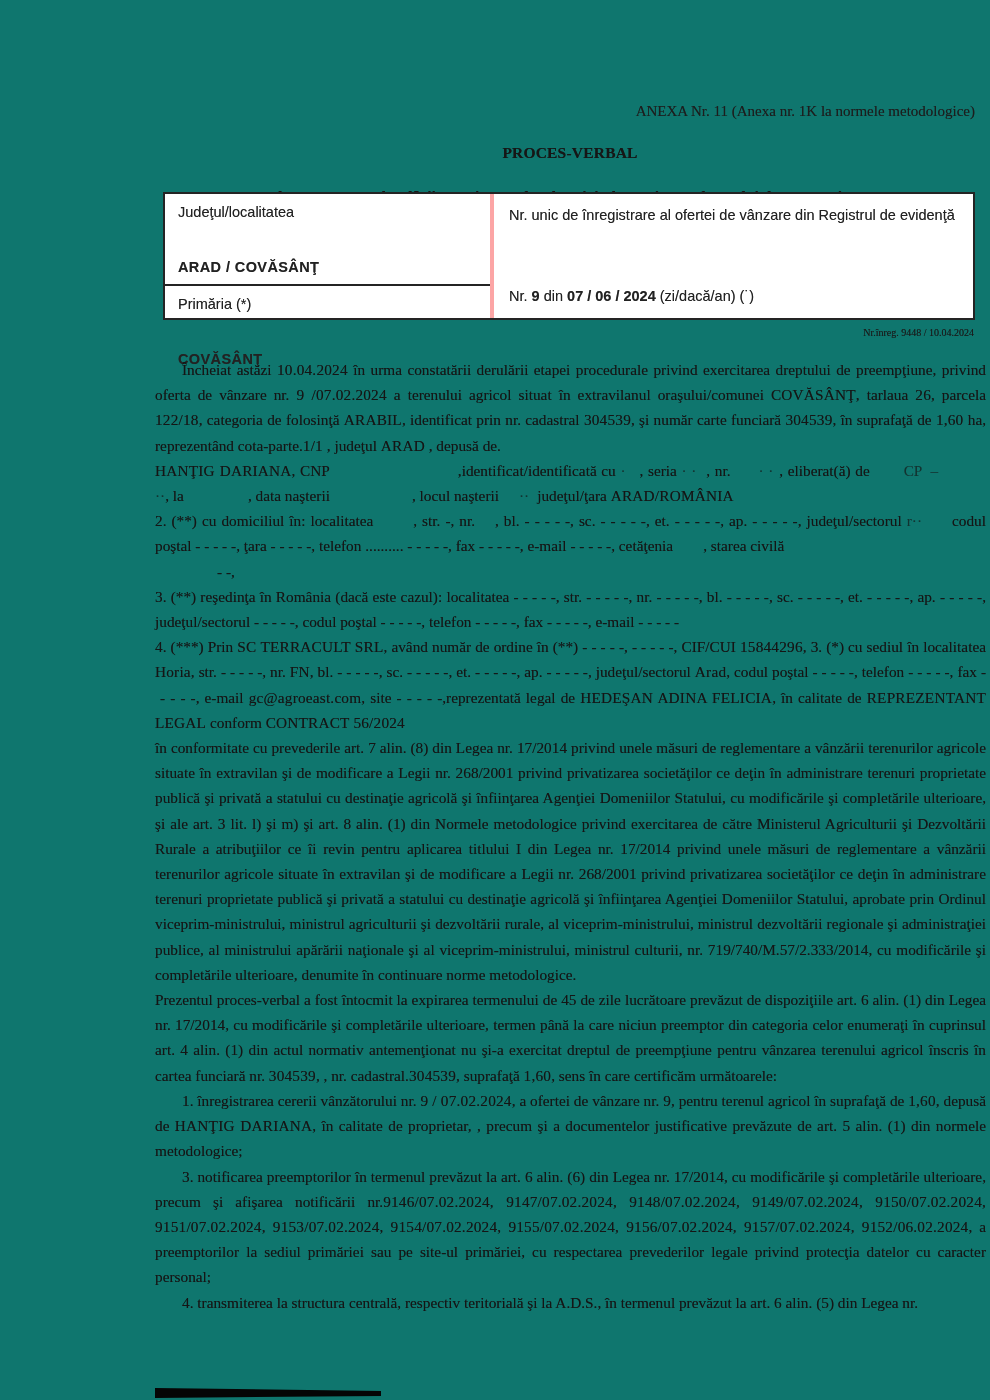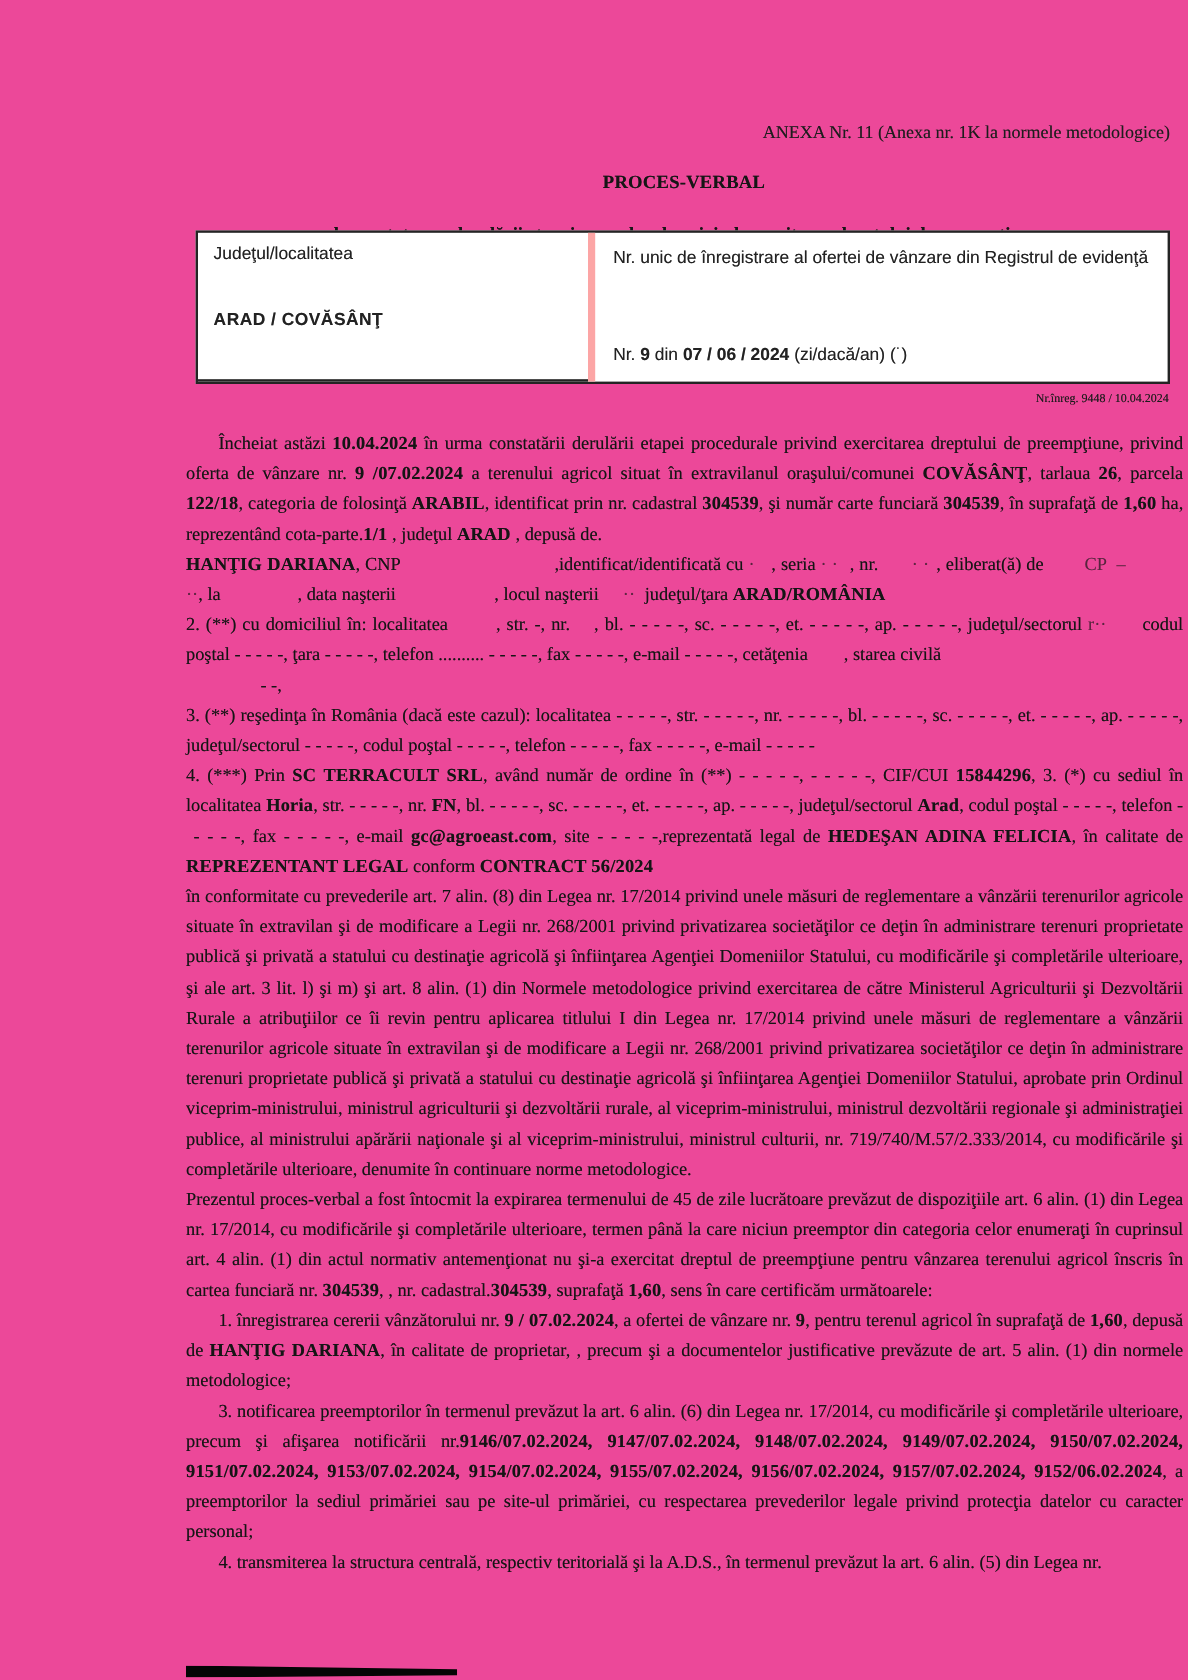--- a/index.html
+++ b/index.html
@@ -1,58 +1,58 @@
 <!DOCTYPE html>
 <html><head>
 <meta charset="utf-8">
 <style>
   html,body{margin:0;padding:0;}
   body{
     width:990px;height:1400px;background:#ffffff;position:relative;
     font-family:"Liberation Serif", serif;color:#161616;overflow:hidden;
   }
-  .page{position:absolute;inset:0;background:#ec4899;}
+  .page{position:absolute;inset:0;background:#0f766e;}
   .anexa{
     position:absolute;top:103px;right:15px;font-size:15px;color:#1d1d1d;
     text-shadow:0 0 .5px rgba(30,30,30,.55);
   }
   .title{
     position:absolute;top:144px;left:155px;width:830px;text-align:center;
     font-weight:bold;font-size:15.5px;letter-spacing:.2px;
     text-shadow:0 0 .5px rgba(20,20,20,.6);
   }
   .subtitle{
     position:absolute;top:171px;left:155px;width:830px;text-align:center;
     font-weight:bold;font-size:15.5px;text-shadow:0 0 .5px rgba(20,20,20,.6);margin-top:16px;
   }
   .regtable{
     position:absolute;left:163px;top:192px;width:808px;height:124px;
     border:2px solid #242424;display:flex;background:#fff;
     font-family:"Liberation Sans", sans-serif;font-size:14.5px;color:#222;
     text-shadow:0 0 .4px rgba(40,40,40,.5);
   }
-  .col-left{width:325px;border-right:6px solid #fca5a5;display:flex;flex-direction:column;}
+  .col-left{width:325px;border-right:4px solid #fca5a5;display:flex;flex-direction:column;}
   .lcell{flex:1;padding:7px 13px 5px 13px;}
   .lcell.top{border-bottom:2px solid #242424;}
   .cell-label{line-height:22px;}
   .cell-value{font-weight:bold;line-height:24px;letter-spacing:.4px;margin-top:32px;}
   .col-right{flex:1;padding:8px 15px;display:flex;flex-direction:column;justify-content:space-between;}
   .cell-line{line-height:27px;}
   .nrinreg{
     position:absolute;top:327px;right:16px;font-size:10px;color:#1b1b1b;
     text-shadow:0 0 .5px rgba(20,20,20,.55);
   }
   .docbody{
     position:absolute;left:155px;top:357px;width:831px;
     font-size:15.3px;line-height:25.2px;text-align:justify;color:#151515;
     text-shadow:0 0 .5px rgba(25,25,25,.55);
   }
   .docbody p{margin:0;padding:0;}
   .docbody p.indent{text-indent:27px;}
-  .docbody b{font-weight:bold;letter-spacing:.2px;}
+  .docbody b{font-weight:normal;letter-spacing:.2px;}
   .gap{display:inline-block;height:2px;}
   .faint{color:rgba(20,20,20,.32);}
   .scan-bar{
     position:absolute;left:155px;top:1388px;width:226px;height:10px;background:#050505;
     clip-path:polygon(0 0,100% 30%,100% 80%,0 100%);
   }
 </style>
 </head>
 <body>
 
@@ -61,20 +61,24 @@
   <div class="anexa">ANEXA Nr. 11 (Anexa nr. 1K la normele metodologice)</div>
 
   <div class="title">PROCES-VERBAL</div>
   <div class="subtitle">de constatare a derulării etapei procedurale privind exercitarea dreptului de preempţiune</div>
 
   <div class="regtable">
     <div class="col-left">
       <div class="lcell top">
         <div class="cell-label">Judeţul/localitatea</div>
         <div class="cell-value">ARAD / COVĂSÂNŢ</div>
+      </div>
+      <div class="lcell">
+        <div class="cell-label">Primăria (*)</div>
+        <div class="cell-value">COVĂSÂNŢ</div>
       </div>
     </div>
     <div class="col-right">
       <div class="cell-line">Nr. unic de înregistrare al ofertei de vânzare din Registrul de evidenţă</div>
       <div class="cell-line"><span>Nr. </span><b>9</b><span> din </span><b>07 / 06 / 2024</b><span> (zi/dacă/an) (˙)</span></div>
     </div>
   </div>
 
   <div class="nrinreg">Nr.înreg. 9448 / 10.04.2024</div>
 

